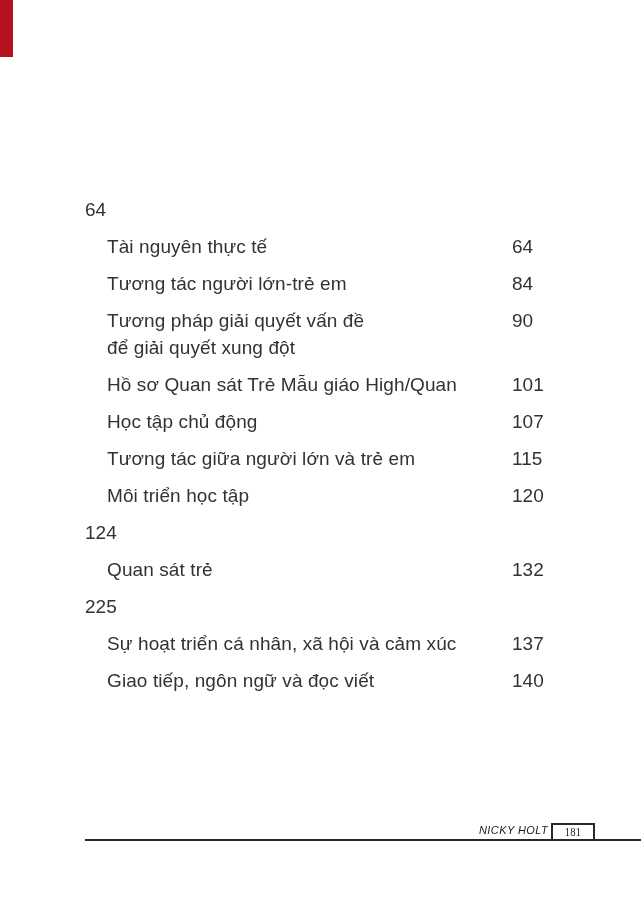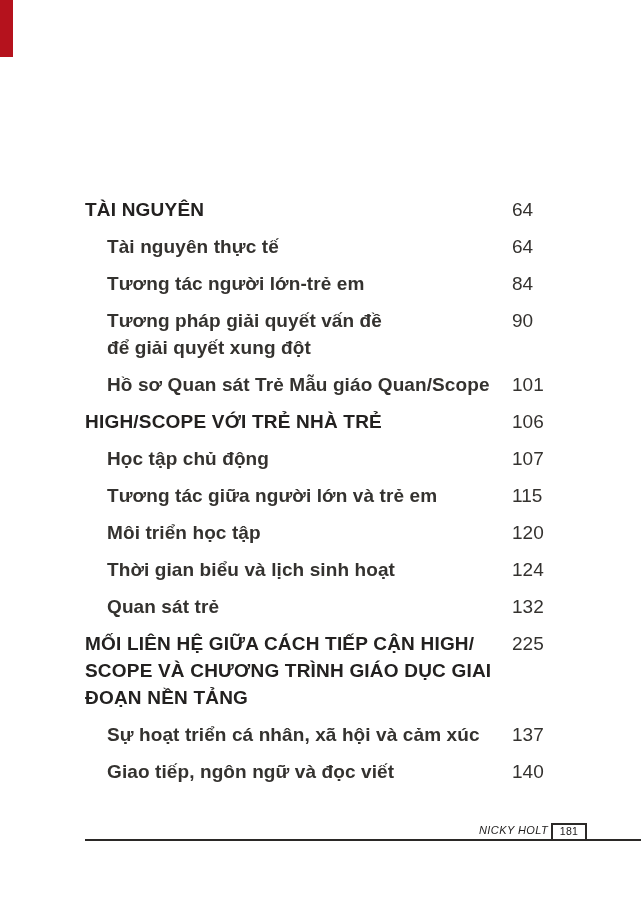--- a/index.html
+++ b/index.html
@@ -26,21 +26,21 @@
     align-items: flex-start;
     margin-bottom: 10px;
   }
   .toc-label {
     white-space: pre-line;
     font-size: 19px;
     line-height: 27px;
     color: #34322f;
     letter-spacing: 0.1px;
   }
-  .toc-row.item .toc-label { padding-left: 22px; font-weight: bold; }
+  .toc-row.item .toc-label { padding-left: 22px; }
   .toc-row.heading .toc-label {
     font-weight: bold;
     color: #232120;
     letter-spacing: 0.2px;
   }
   .toc-page {
     font-size: 19px;
     line-height: 27px;
     color: #34322f;
     min-width: 44px;
@@ -57,92 +57,85 @@
     right: 93px; top: 823px;
     font-size: 11px;
     font-style: italic;
     color: #232120;
     letter-spacing: 0.4px;
     line-height: 14px;
   }
   .folio-box {
     position: absolute;
     left: 551px; top: 823px;
-    width: 36px; height: 16px;
+    width: 44px; height: 16px;
     box-sizing: border-box;
     border: 2px solid #2b2927;
     border-bottom: none;
     background: #ffffff;
     display: flex;
+    align-items: center;
     justify-content: center;
+    font-family: Liberation Serif, serif;
   }
   .folio-number {
     font-size: 11.5px;
     color: #232120;
     letter-spacing: 0.3px;
     transform: scaleX(0.92);
   }
 </style>
 </head>
 <body>
 
 <div class="page">
 
   <div class="edge-tab" style="background: rgb(181, 18, 29);"></div>
 
   <main class="toc">
       <div class="toc-row heading">
-    <span class="toc-label">TÀI NGUYÊN</span>
     <span class="toc-page">64</span>
   </div>
       <div class="toc-row item">
     <span class="toc-label">Tài nguyên thực tế</span>
     <span class="toc-page">64</span>
   </div>
       <div class="toc-row item">
     <span class="toc-label">Tương tác người lớn-trẻ em</span>
     <span class="toc-page">84</span>
   </div>
       <div class="toc-row item">
     <span class="toc-label">Tương pháp giải quyết vấn đề
 để giải quyết xung đột</span>
     <span class="toc-page">90</span>
   </div>
       <div class="toc-row item">
-    <span class="toc-label">Hồ sơ Quan sát Trẻ Mẫu giáo Quan/Scope</span>
+    <span class="toc-label">Hồ sơ Quan sát Trẻ Mẫu giáo High/Quan</span>
     <span class="toc-page">101</span>
-  </div>
-      <div class="toc-row heading">
-    <span class="toc-label">HIGH/SCOPE VỚI TRẺ NHÀ TRẺ</span>
-    <span class="toc-page">106</span>
   </div>
       <div class="toc-row item">
     <span class="toc-label">Học tập chủ động</span>
     <span class="toc-page">107</span>
   </div>
       <div class="toc-row item">
     <span class="toc-label">Tương tác giữa người lớn và trẻ em</span>
     <span class="toc-page">115</span>
   </div>
       <div class="toc-row item">
     <span class="toc-label">Môi triển học tập</span>
     <span class="toc-page">120</span>
   </div>
       <div class="toc-row item">
-    <span class="toc-label">Thời gian biểu và lịch sinh hoạt</span>
     <span class="toc-page">124</span>
   </div>
       <div class="toc-row item">
     <span class="toc-label">Quan sát trẻ</span>
     <span class="toc-page">132</span>
   </div>
       <div class="toc-row heading">
-    <span class="toc-label">MỐI LIÊN HỆ GIỮA CÁCH TIẾP CẬN HIGH/
-SCOPE VÀ CHƯƠNG TRÌNH GIÁO DỤC GIAI
-ĐOẠN NỀN TẢNG</span>
     <span class="toc-page">225</span>
   </div>
       <div class="toc-row item">
     <span class="toc-label">Sự hoạt triển cá nhân, xã hội và cảm xúc</span>
     <span class="toc-page">137</span>
   </div>
       <div class="toc-row item">
     <span class="toc-label">Giao tiếp, ngôn ngữ và đọc viết</span>
     <span class="toc-page">140</span>
   </div>

